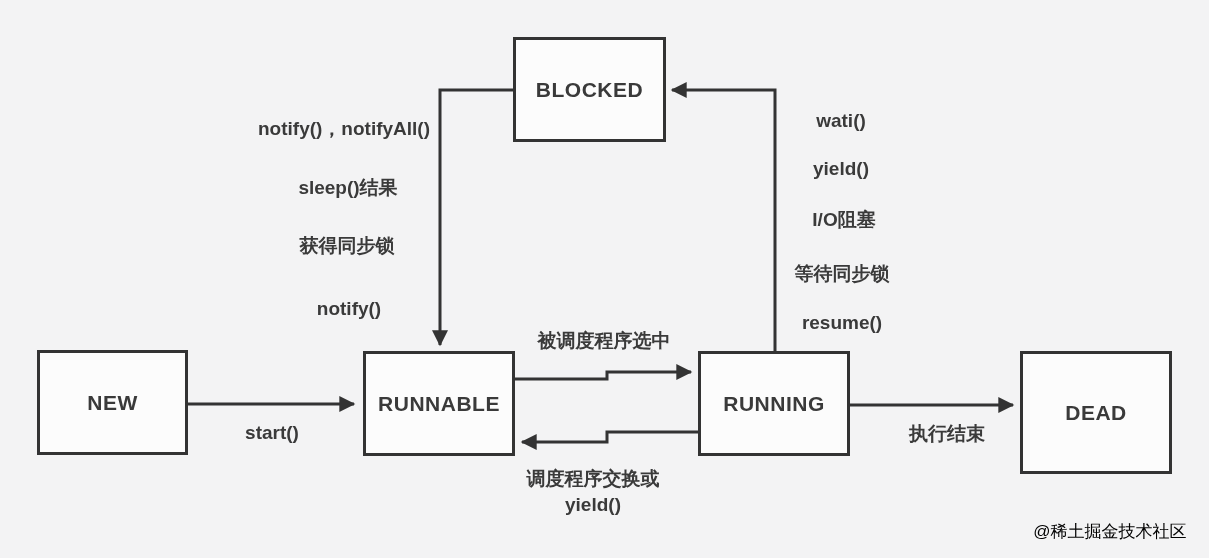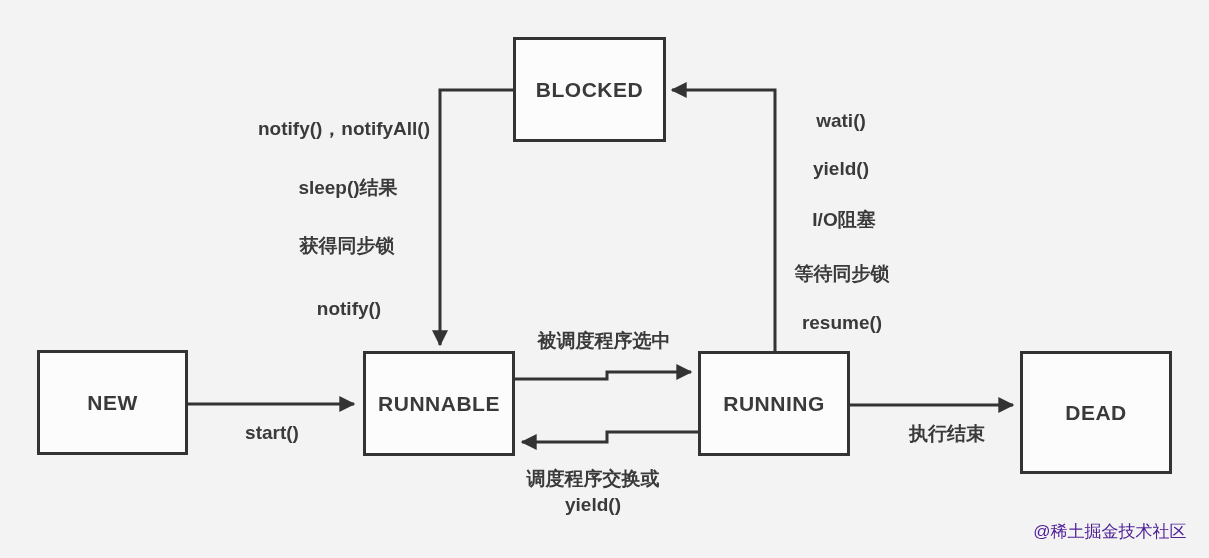--- a/index.html
+++ b/index.html
@@ -46,21 +46,21 @@
     color: #3a3a3a;
     white-space: nowrap;
     text-align: left;
   }
   .watermark {
     position: absolute;
     transform: translate(-50%, -50%);
     left: 1110px; top: 531px;
     font-size: 17px;
     font-weight: normal;
-    color: #4c1d95;
+    color: #000000;
     white-space: nowrap;
   }
 </style>
 </head>
 <body>
 
 <div class="canvas">
 
   <svg class="arrow-layer" viewBox="0 0 1209 558" xmlns="http://www.w3.org/2000/svg">
     <defs>

